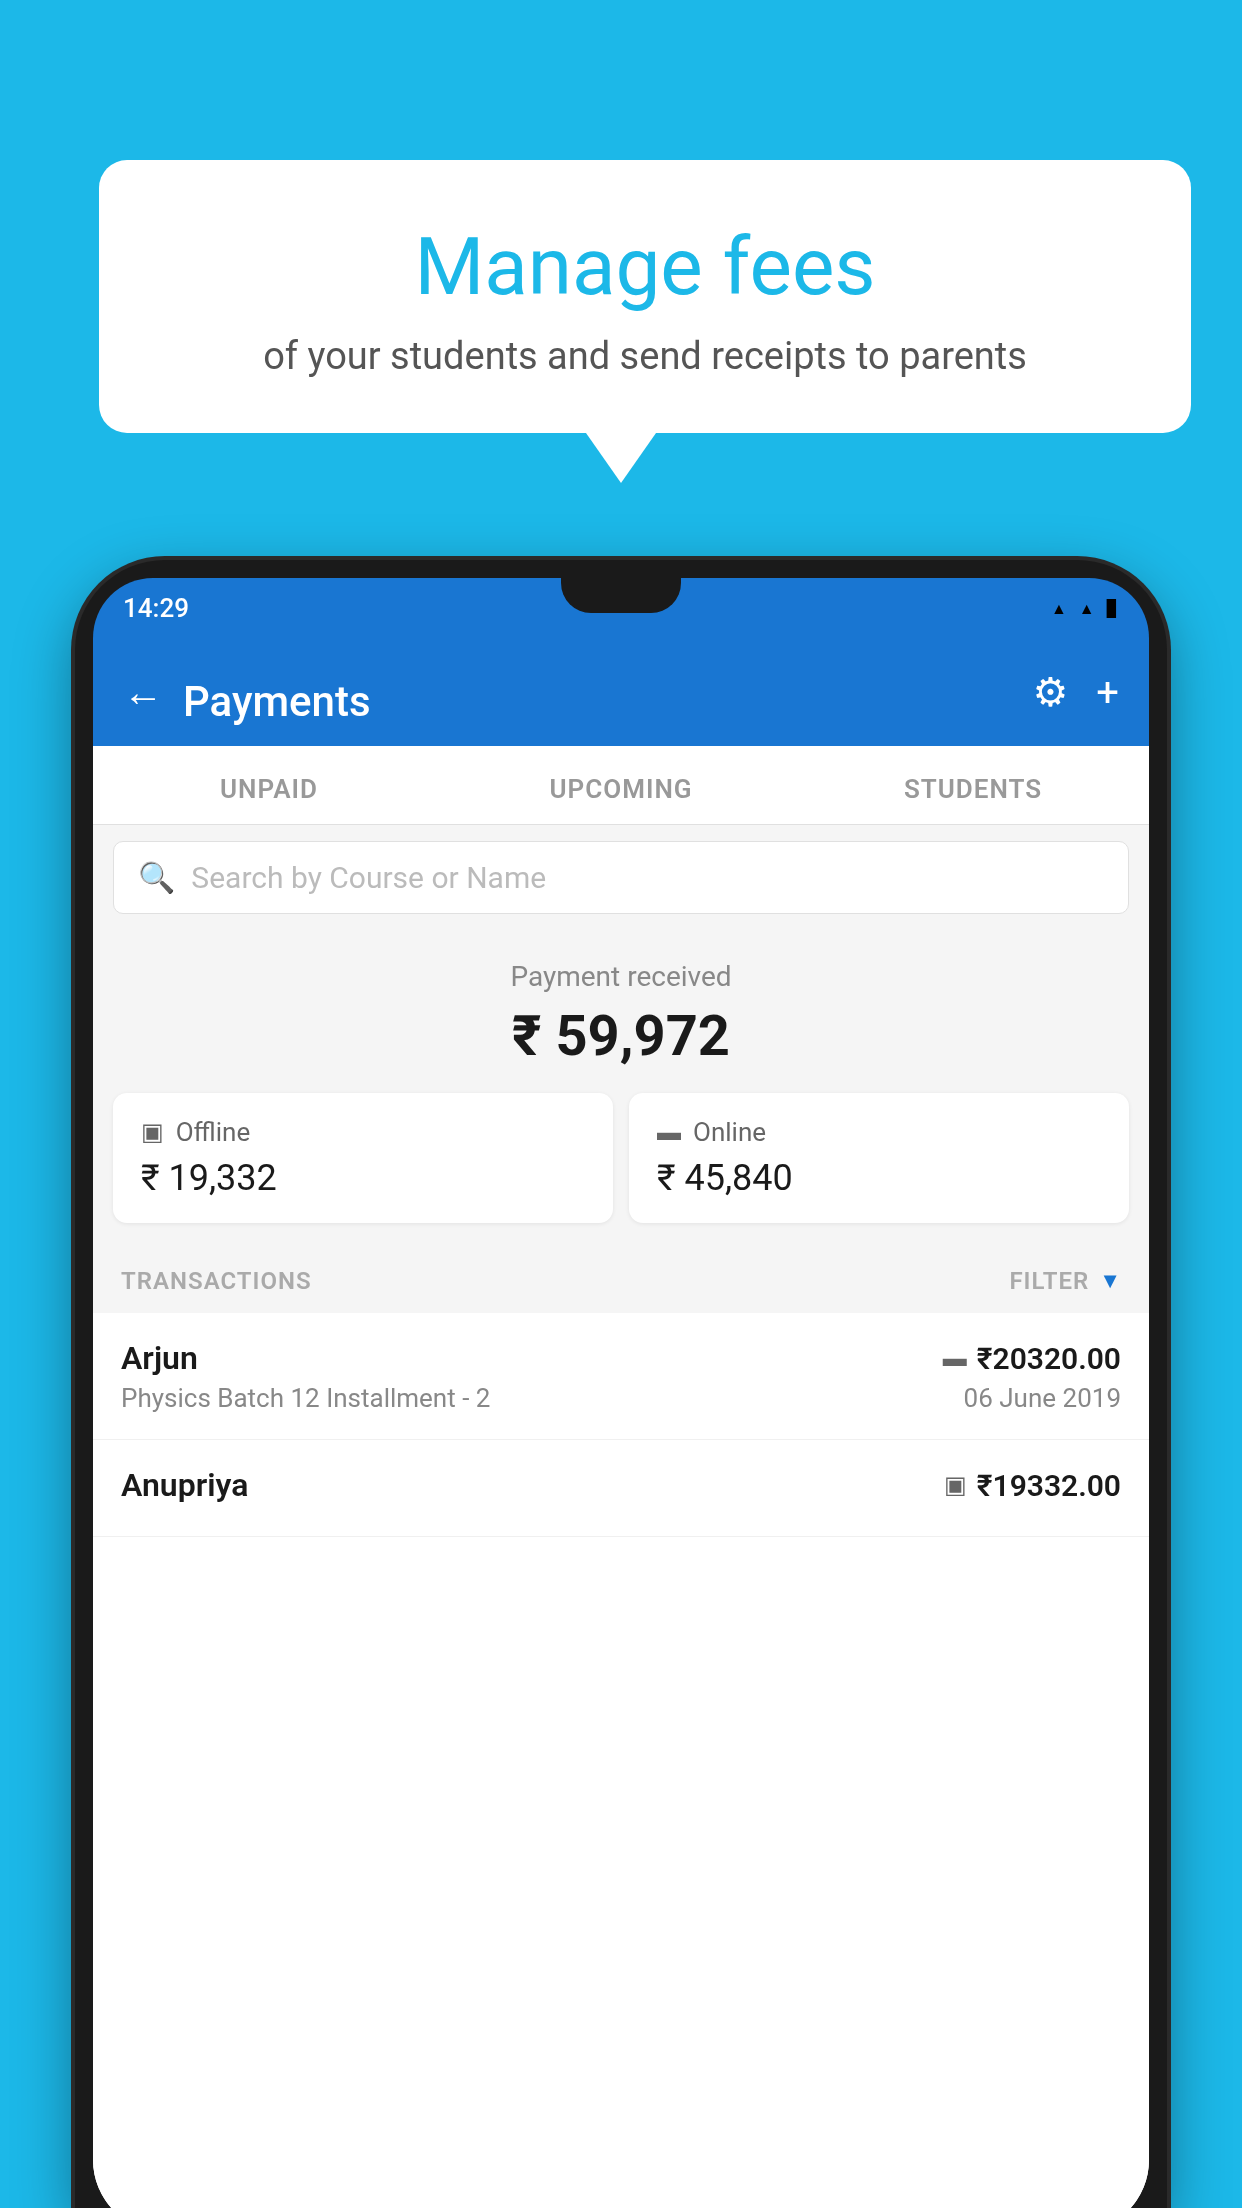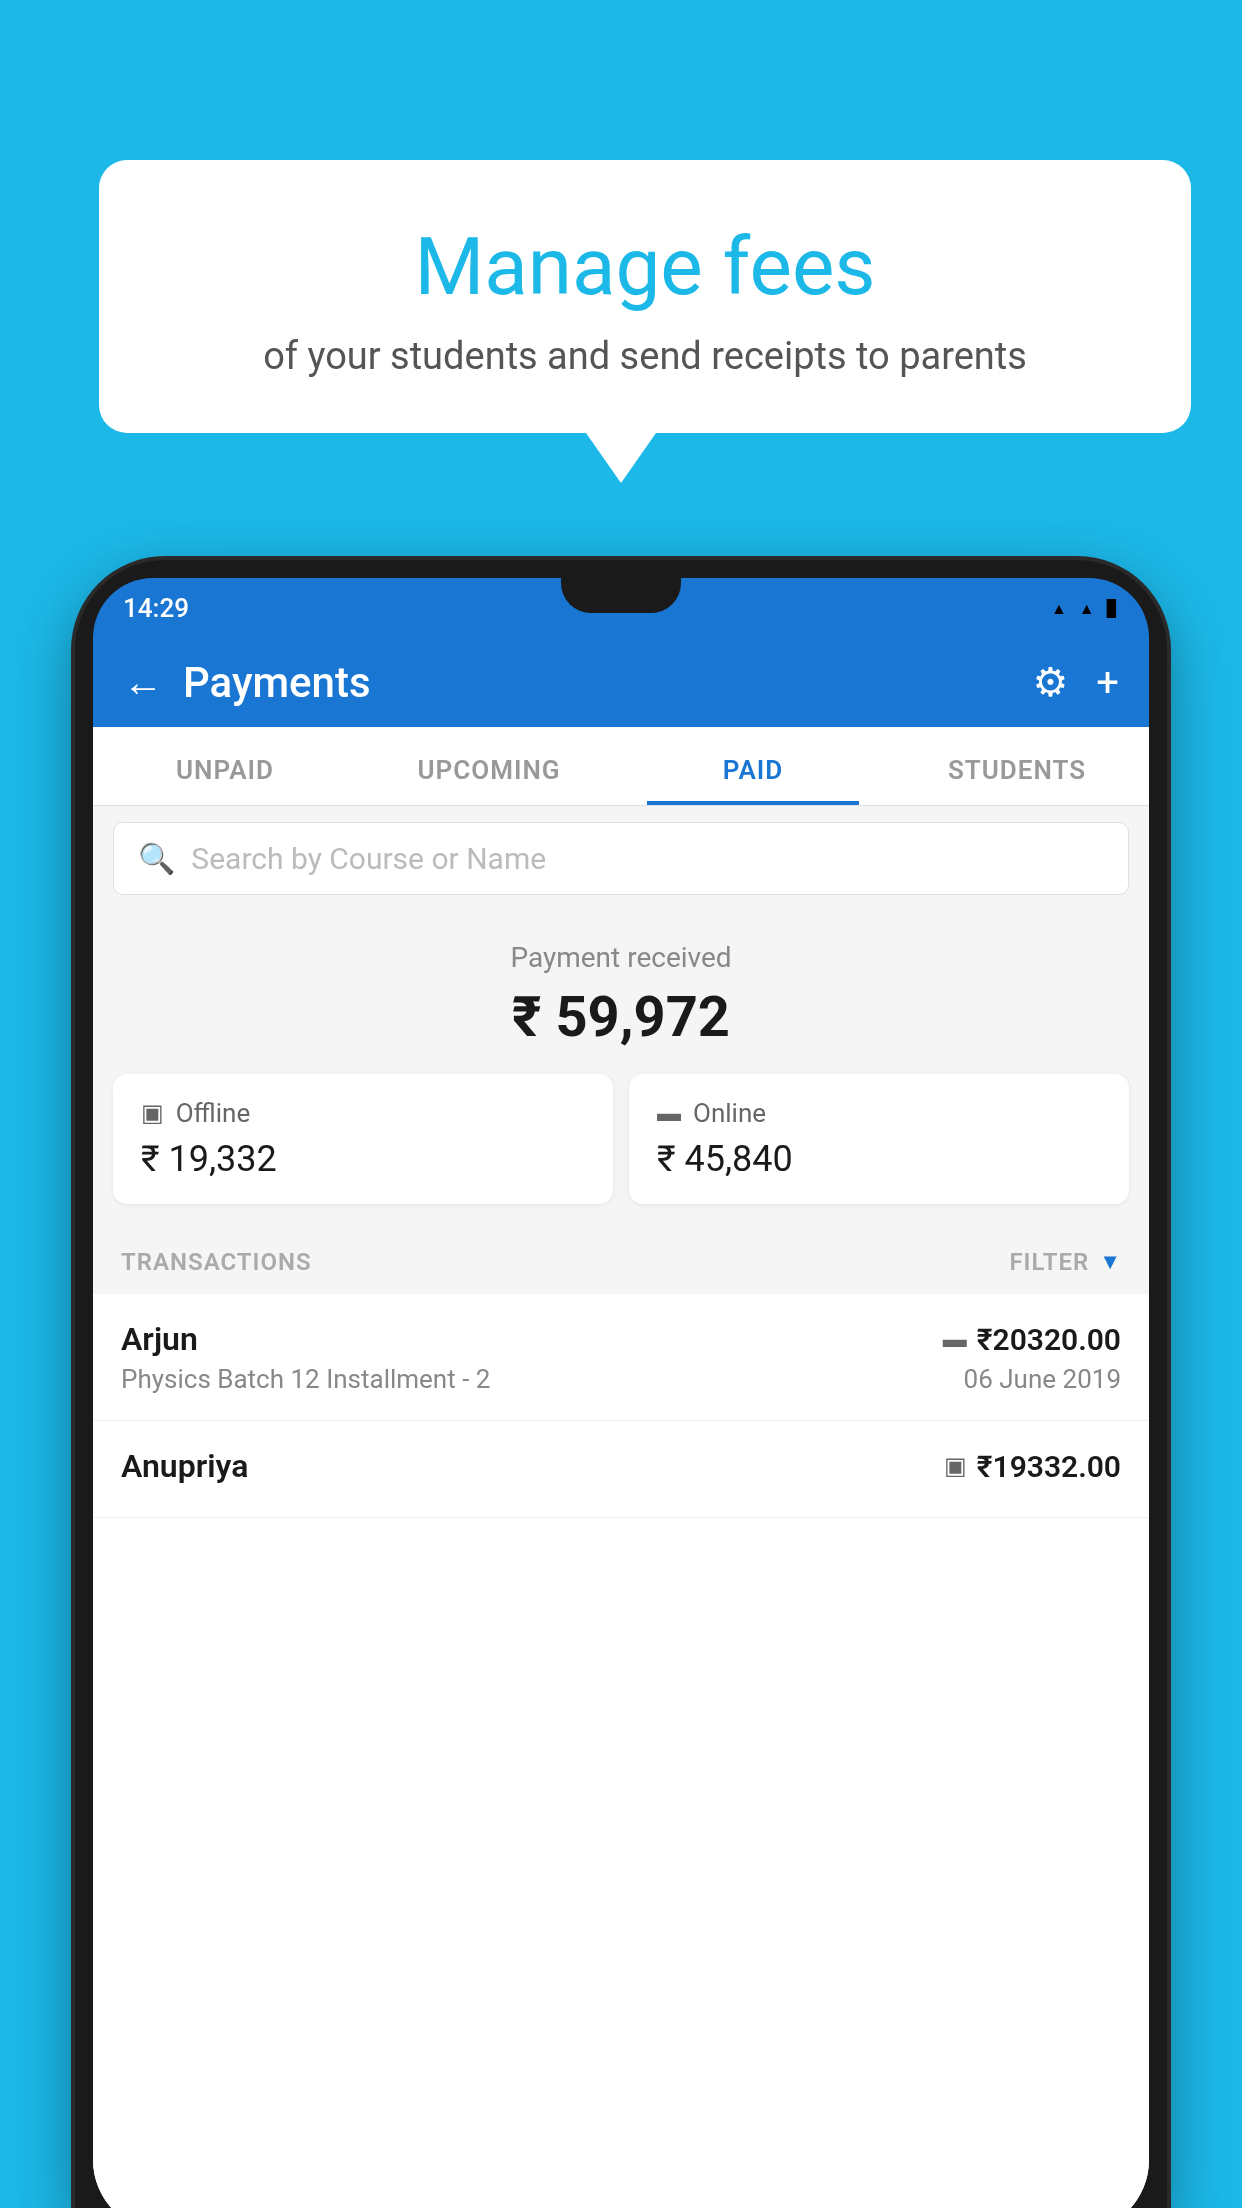--- a/index.html
+++ b/index.html
@@ -134,20 +134,21 @@
       color: white;
       font-size: 40px;
       cursor: pointer;
     }
 
     .header-title {
       color: white;
       font-size: 42px;
       font-weight: 500;
       flex: 1;
+      margin-top: 19px;
     }
 
     .header-icons {
       display: flex;
       align-items: center;
       gap: 28px;
     }
 
     .gear-icon, .plus-icon {
       color: white;
@@ -391,21 +392,20 @@
         <span class="header-title">Payments</span>
         <div class="header-icons">
           <span class="gear-icon">⚙</span>
           <span class="plus-icon">+</span>
         </div>
       </div>
 
       <div class="tabs-container">
         <div class="tab">UNPAID</div>
         <div class="tab">UPCOMING</div>
-        <div class="tab active">PAID</div>
         <div class="tab">STUDENTS</div>
       </div>
 
       <div class="search-container">
         <div class="search-bar">
           <span class="search-icon-svg">🔍</span>
           <span class="search-placeholder">Search by Course or Name</span>
         </div>
       </div>
 

